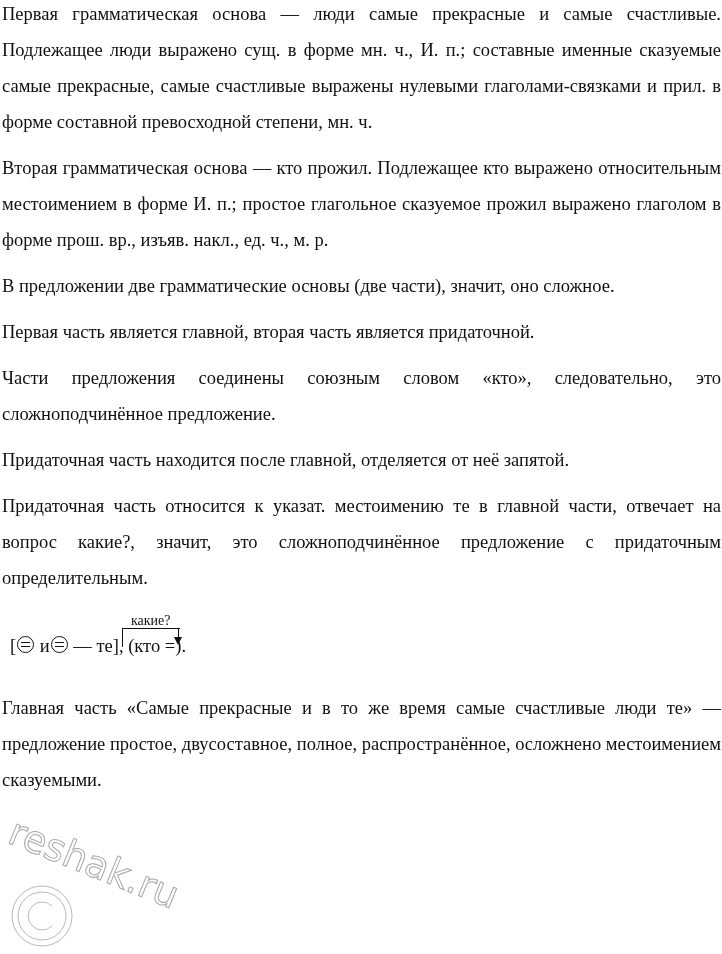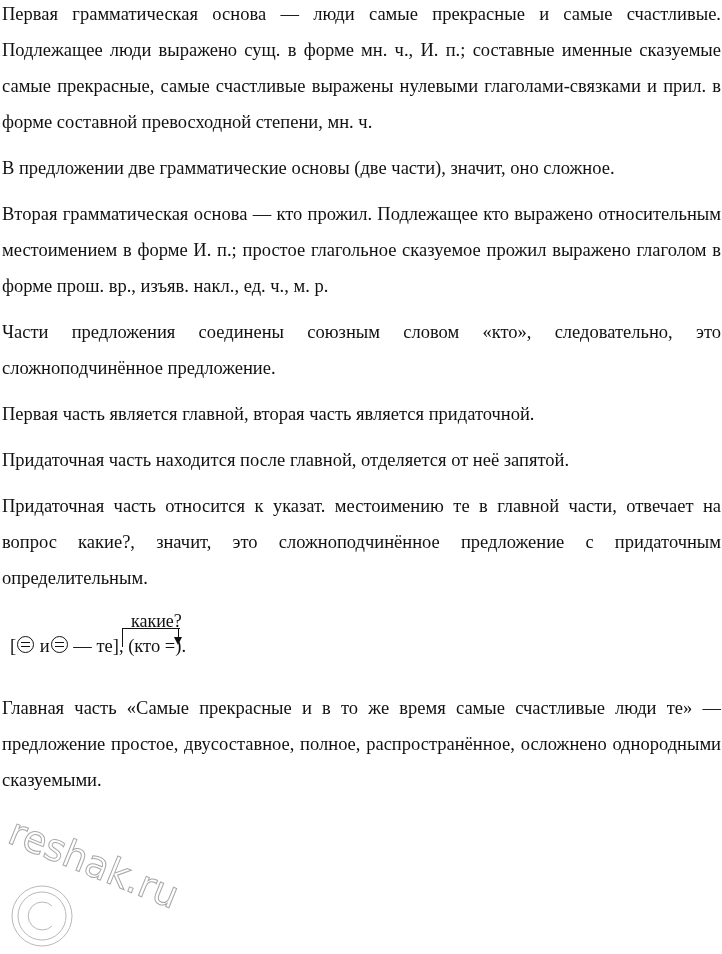--- a/index.html
+++ b/index.html
@@ -29,21 +29,21 @@
   .circ {
     display: inline-block; width: 15px; height: 15px; border: 1.4px solid #111;
     border-radius: 50%; position: relative; vertical-align: -1px; margin: 0 1px;
   }
   .circ::before, .circ::after {
     content: ""; position: absolute; left: 3px; right: 3px; height: 1.3px; background: #111;
   }
   .circ::before { top: 5px; }
   .circ::after { top: 9px; }
   .question {
-    position: absolute; left: 129px; top: 6px; font-size: 18px; line-height: 18px;
+    position: absolute; left: 129px; top: 6px; font-size: 14px; line-height: 18px;
   }
   .bracket-line {
     position: absolute; left: 120px; top: 22px; width: 57px; height: 18px;
     border-top: 1.3px solid #111; border-left: 1.3px solid #111;
   }
   .arrow-stem {
     position: absolute; left: 176px; top: 22px; width: 1.3px; height: 10px; background: #111;
   }
   .arrow-head {
     position: absolute; left: 172px; top: 31px; width: 0; height: 0;
@@ -53,38 +53,38 @@
   .watermark {
     position: absolute; left: 0px; top: 808px; width: 190px; height: 150px;
     pointer-events: none;
   }
 </style>
 </head>
 <body>
 
 <div class="doc">
   <p class="para">Первая грамматическая основа — люди самые прекрасные и самые счастливые. Подлежащее люди выражено сущ. в форме мн. ч., И. п.; составные именные сказуемые самые прекрасные, самые счастливые выражены нулевыми глаголами-связками и прил. в форме составной превосходной степени, мн. ч.</p>
+  <p class="para">Вторая грамматическая основа — кто прожил. Подлежащее кто выражено относительным местоимением в форме И. п.; простое глагольное сказуемое прожил выражено глаголом в форме прош. вр., изъяв. накл., ед. ч., м. р.</p>
   <p class="para">В предложении две грамматические основы (две части), значит, оно сложное.</p>
-  <p class="para">Вторая грамматическая основа — кто прожил. Подлежащее кто выражено относительным местоимением в форме И. п.; простое глагольное сказуемое прожил выражено глаголом в форме прош. вр., изъяв. накл., ед. ч., м. р.</p>
+  <p class="para">Первая часть является главной, вторая часть является придаточной.</p>
   <p class="para">Части предложения соединены союзным словом «кто», следовательно, это сложноподчинённое предложение.</p>
-  <p class="para">Первая часть является главной, вторая часть является придаточной.</p>
   <p class="para">Придаточная часть находится после главной, отделяется от неё запятой.</p>
   <p class="para">Придаточная часть относится к указат. местоимению те в главной части, отвечает на вопрос какие?, значит, это сложноподчинённое предложение с придаточным определительным.</p>
 
   <div class="diagram">
     <span class="question">какие?</span>
     <div class="bracket-line"></div>
     <div class="arrow-stem"></div>
     <div class="arrow-head"></div>
     <div class="scheme">
       <span>[</span><span class="circ"></span><span> и</span><span class="circ"></span><span> — те</span><span>], (</span><span>кто =</span><span>).</span>
     </div>
   </div>
 
-  <p class="para">Главная часть «Самые прекрасные и в то же время самые счастливые люди те» — предложение простое, двусоставное, полное, распространённое, осложнено однородными сказуемыми.</p>
+  <p class="para">Главная часть «Самые прекрасные и в то же время самые счастливые люди те» — предложение простое, двусоставное, полное, распространённое, осложнено местоимением сказуемыми.</p>
 </div>
 
 <svg class="watermark" viewBox="0 0 190 150" xmlns="http://www.w3.org/2000/svg">
   <g fill="none" stroke="#b8b8b8" stroke-width="1">
     <circle cx="42" cy="108" r="30"></circle>
     <circle cx="42" cy="108" r="24"></circle>
     <path d="M52 98 A14 14 0 1 0 52 118"></path>
   </g>
   <text x="6" y="34" font-family="DejaVu Sans, sans-serif" font-size="38" fill="#ffffff" stroke="#a8a8a8" stroke-width="1" transform="rotate(22 6 34)">reshak.ru</text>
 </svg>

